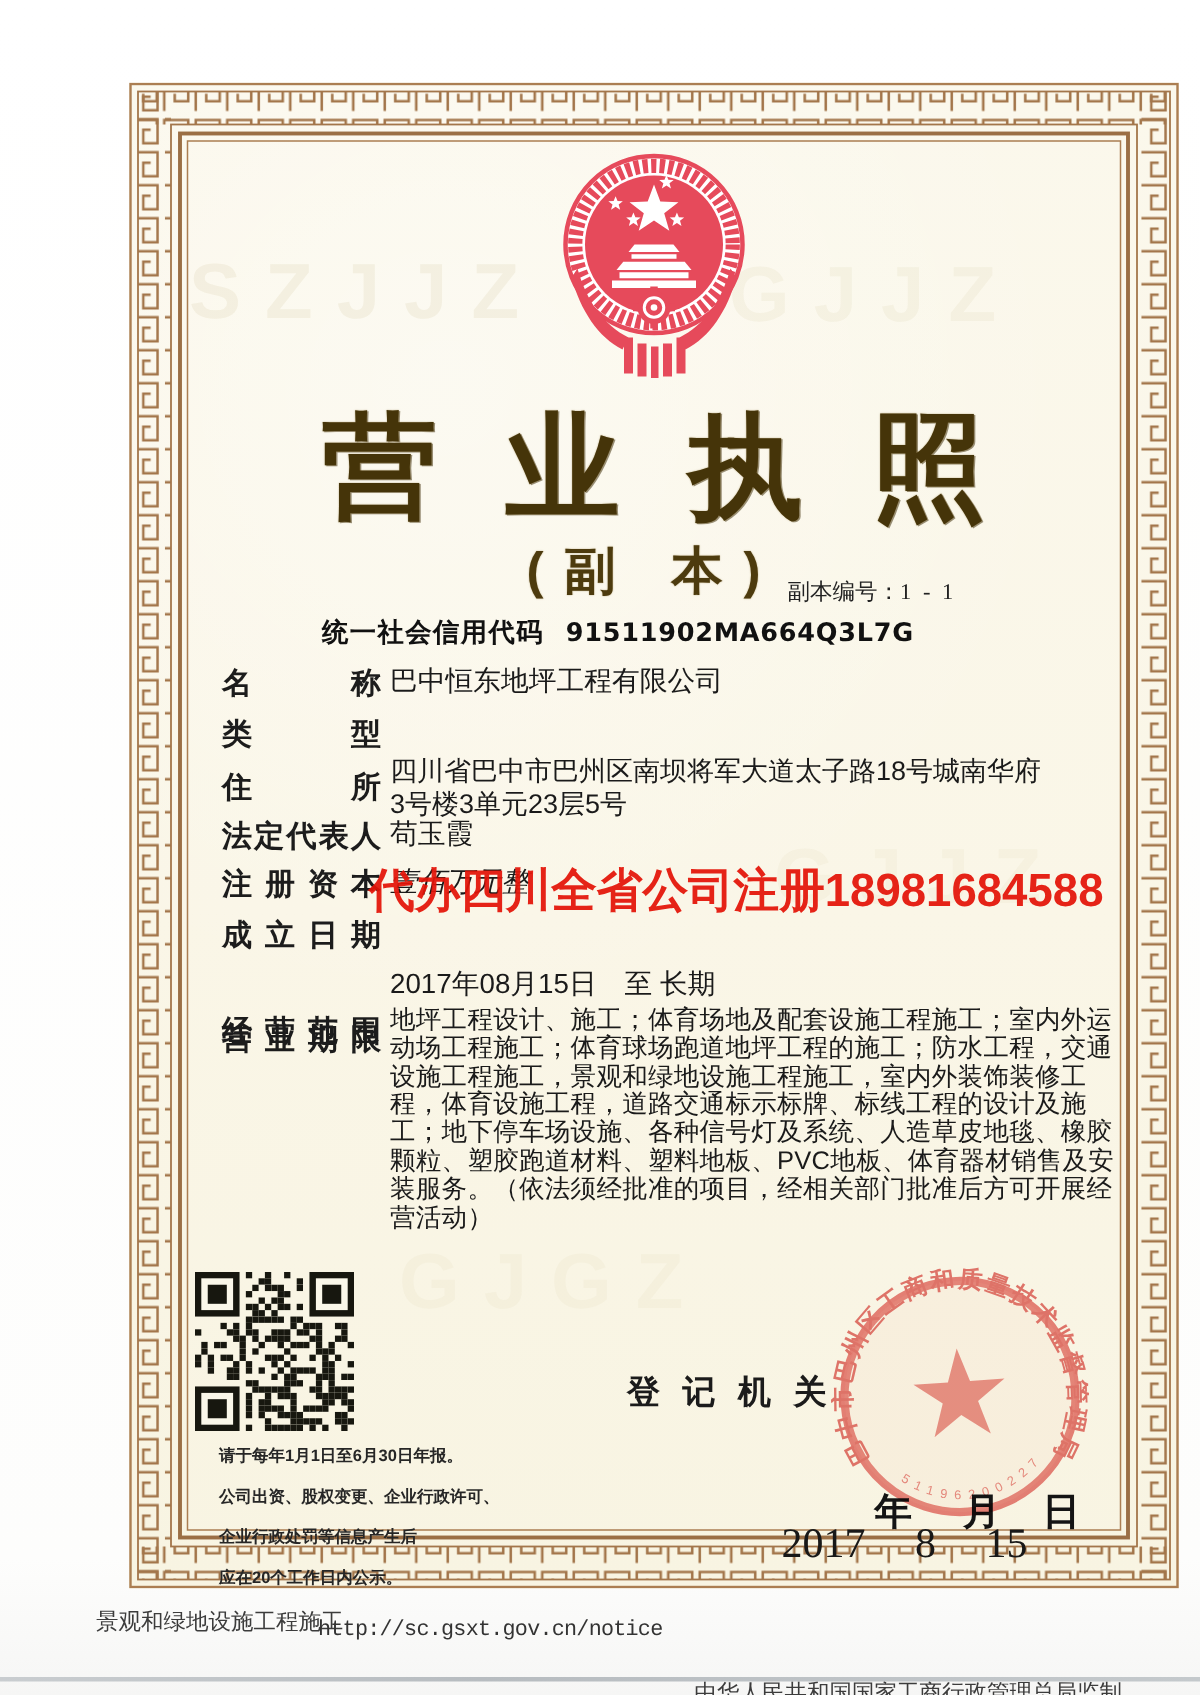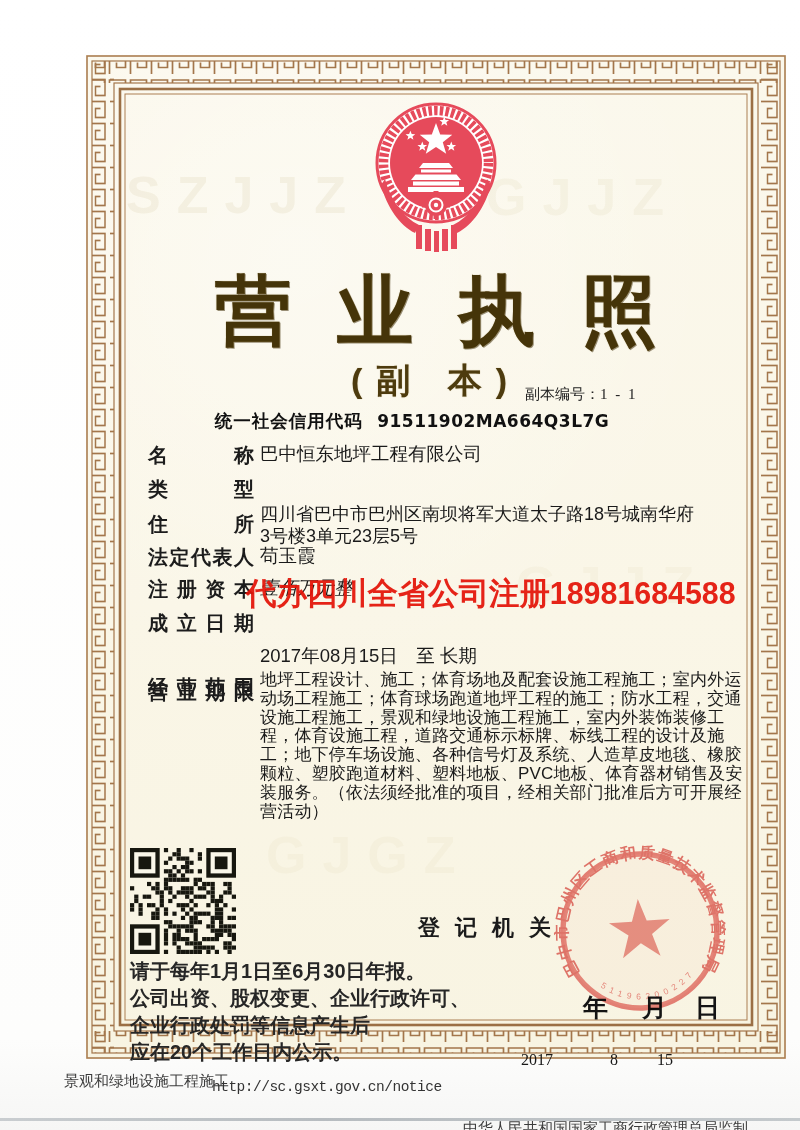--- a/index.html
+++ b/index.html
@@ -43,27 +43,27 @@
   .fvalue{position:absolute;left:174px;width:492px;font-size:18.5px;color:#1a1a1a;line-height:23px;}
   .fvalue.addr{width:436px;font-size:18px;line-height:22px;}
   .fvalue.scope{width:484px;font-size:17px;line-height:18.8px;letter-spacing:.2px;}
   .promo{
     position:absolute;left:160px;top:518px;white-space:nowrap;
     font-size:31px;font-weight:bold;color:#e41408;opacity:.93;
     font-family:"Liberation Sans",sans-serif;letter-spacing:0px;transform:scaleX(.98);
     transform-origin:left;
   }
   .qr{position:absolute;left:44px;top:793px;}
-  .notes{position:absolute;left:44px;top:903px;font-size:20px;line-height:27px;color:#262626;font-weight:600;}
+  .notes{position:absolute;left:60px;top:903px;font-size:11px;line-height:27px;color:#262626;font-weight:600;}
   .regauth{position:absolute;left:332px;top:858px;font-size:22px;font-weight:600;color:#1b1b1b;
     letter-spacing:15px;white-space:nowrap;}
   .seal{position:absolute;left:468px;top:790px;mix-blend-mode:multiply;opacity:.92;
     transform:rotate(-4deg);}
   .dlabel{position:absolute;top:936px;font-size:25px;font-weight:600;color:#141414;}
-  .dnum{position:absolute;top:996px;font-size:16px;color:#181818;font-family:"Liberation Serif",serif;}
+  .dnum{position:absolute;top:959px;font-size:28px;color:#181818;font-family:"Liberation Serif",serif;}
   .footer-left-label{position:absolute;left:64px;top:1072px;font-size:15px;color:#3c3c3c;}
   .footer-url{position:absolute;left:212px;top:1079px;font-size:14.5px;color:#333;
     font-family:"Liberation Mono",monospace;letter-spacing:-0.5px;}
   .footer-right{position:absolute;left:0;top:1071px;width:748px;text-align:right;
     font-size:15px;color:#3c3c3c;margin-top:48px;}
   .scanline{position:absolute;left:0;top:1118px;width:100%;height:3px;
     background:linear-gradient(90deg,#c9cdd0,#b7bcc0 40%,#c4c9cc);}
 </style>
 </head>
 <body>

